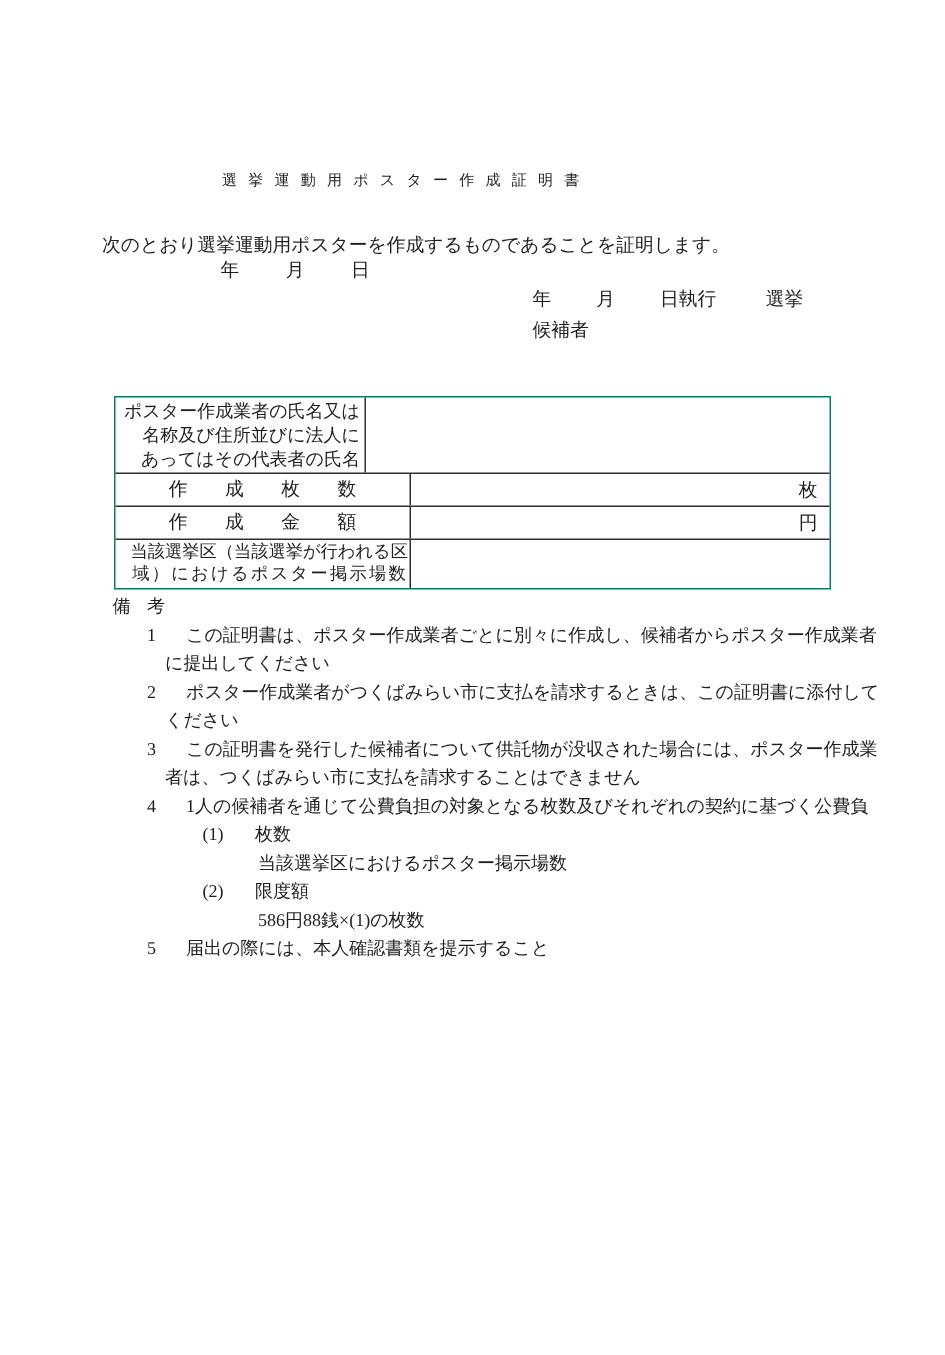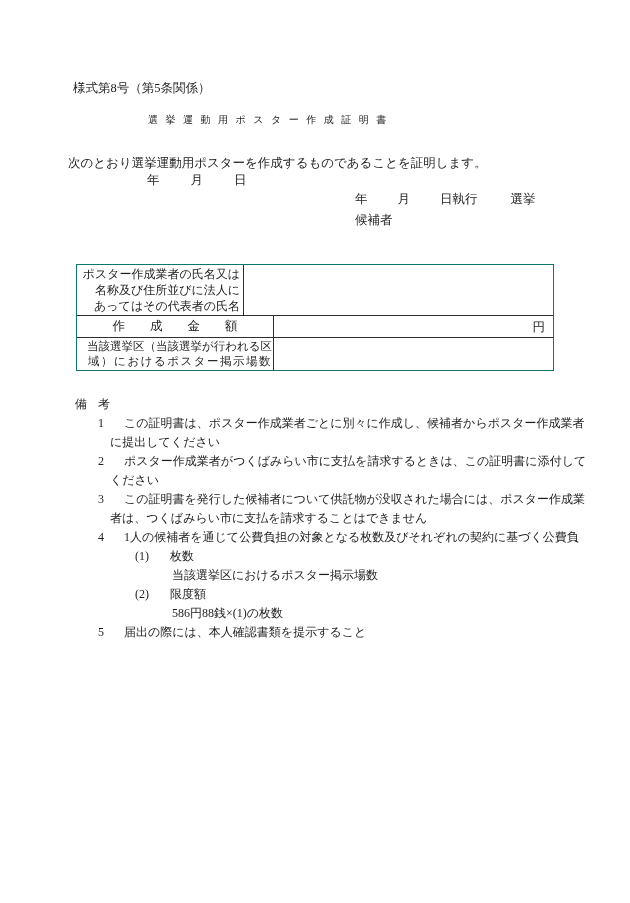--- a/index.html
+++ b/index.html
@@ -45,21 +45,20 @@
   .rk-cont{padding-left:37px;white-space:nowrap;}
   .rk-sub{padding-left:62px;white-space:nowrap;}
   .rk-sub .subnum{display:inline-block;width:35px;}
   .rk-subdetail{padding-left:99px;white-space:nowrap;}
 </style>
 </head>
 <body>
 
 <div class="page">
 
-  <div class="form-number">様式第8号（第5条関係）</div>
 
   <div class="doc-title">選挙運動用ポスター作成証明書</div>
 
   <div class="intro">次のとおり選挙運動用ポスターを作成するものであることを証明します。</div>
 
   <div class="date-line">
     <span class="tok">年</span><span class="tok">月</span><span class="tok">日</span>
   </div>
 
   <div class="exec-line">
@@ -69,20 +68,29 @@
   <div class="candidate">候補者</div>
 
   <div class="info-table">
     <div class="trow first">
       <div class="tlabel wide-text">
         <div>ポスター作成業者の氏名又は</div>
         <div>名称及び住所並びに法人に</div>
         <div>あってはその代表者の氏名</div>
       </div>
       <div class="tvalue"></div>
+    </div>
+    <div class="trow">
+      <div class="tlabel centered">
+        <span class="spread">作成枚数</span>
+      </div>
+      <div class="tvalue">
+        <span></span>
+        <span class="tunit">枚</span>
+      </div>
     </div>
     <div class="trow">
       <div class="tlabel centered">
         <span class="spread">作成金額</span>
       </div>
       <div class="tvalue">
         <span></span>
         <span class="tunit">円</span>
       </div>
     </div>

